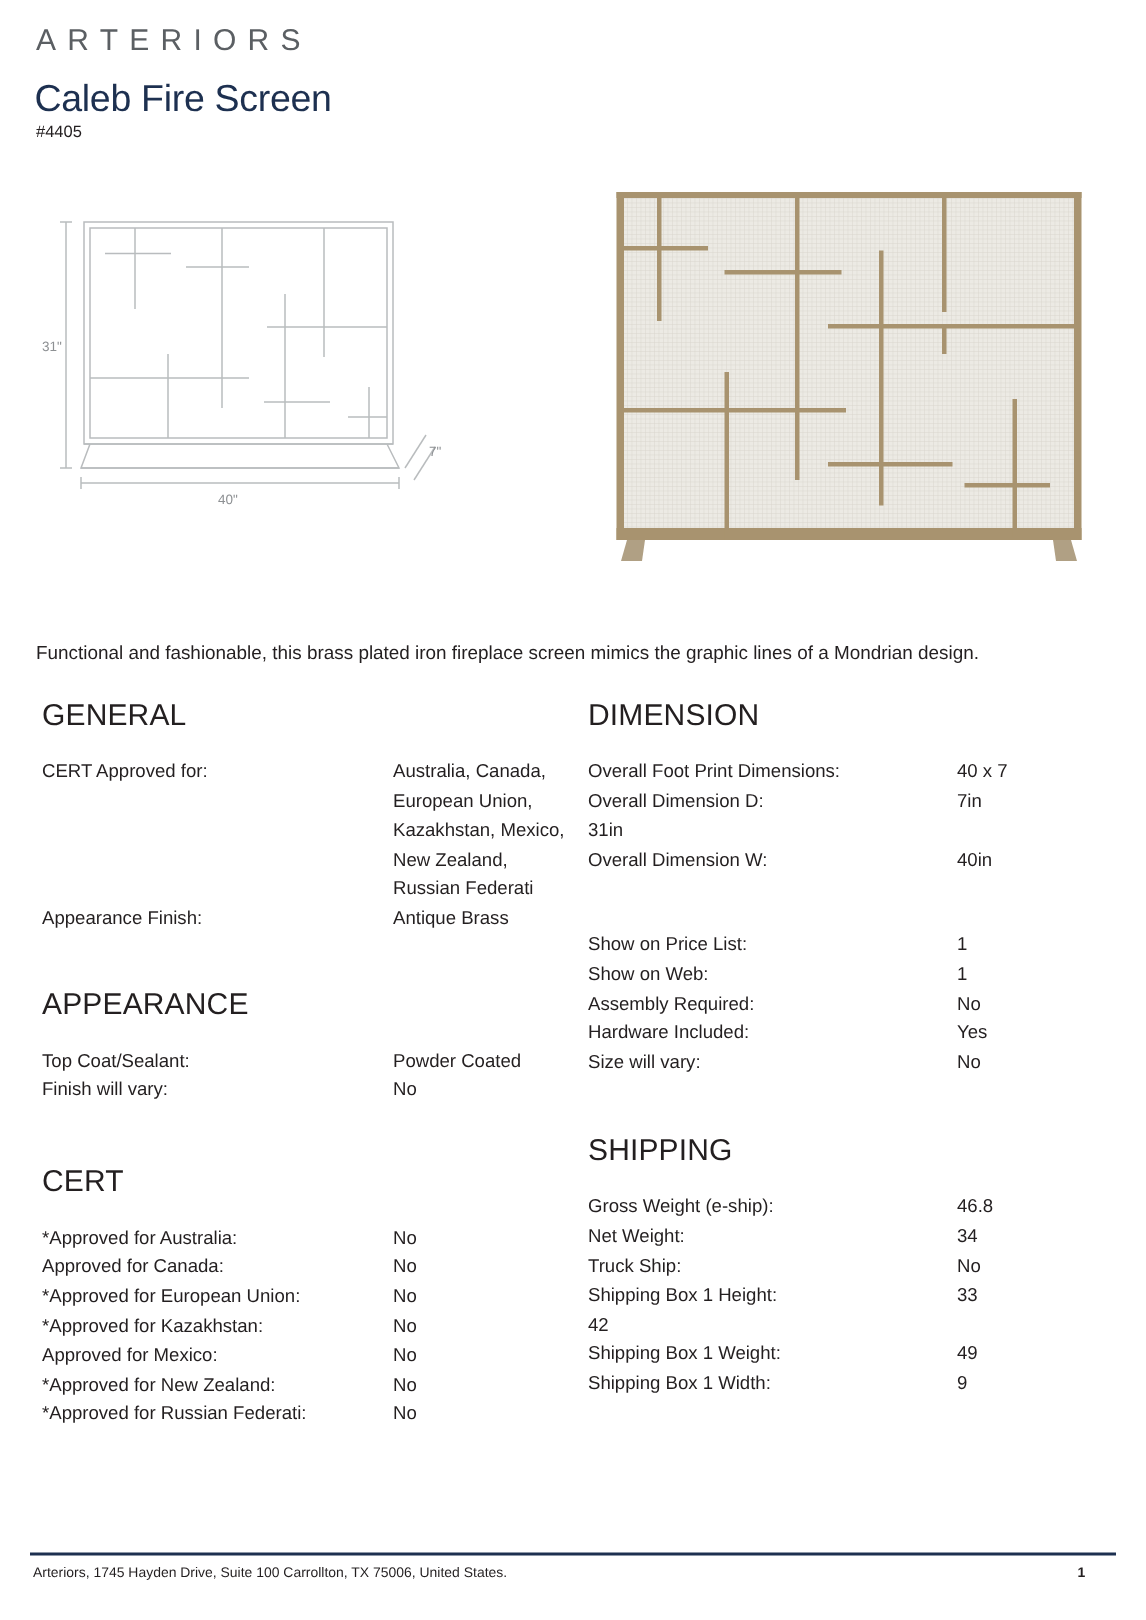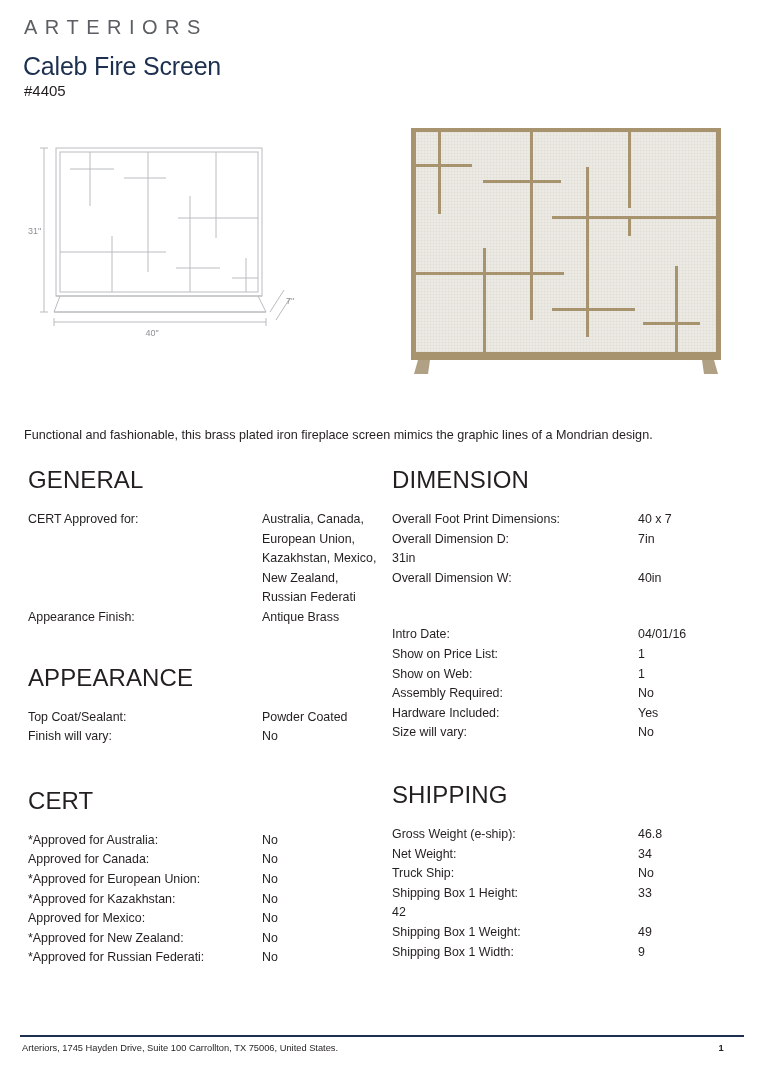--- a/index.html
+++ b/index.html
@@ -39,21 +39,21 @@
     top: 52px;
     font-size: 25px;
     color: #1d3050;
     font-weight: 400;
     letter-spacing: -0.2px;
   }
   .product-sku {
     position: absolute;
     left: 24px;
     top: 82px;
-    font-size: 15px;
+    font-size: 11px;
     color: #231f20;
     font-weight: 400;
   }
 
   
   .line-drawing {
     position: absolute;
     left: 14px;
     top: 126px;
   }
@@ -82,21 +82,21 @@
     width: 352px;
   }
   .col-right {
     position: absolute;
     left: 392px;
     top: 466px;
     width: 356px;
   }
   .section { margin: 0 0 10px 0; }
   .section-heading {
-    font-size: 24px;
+    font-size: 20px;
     font-weight: 400;
     color: #231f20;
     margin: 0 0 16px 0;
     letter-spacing: 0.1px;
   }
   .spec-row {
     display: flex;
     align-items: flex-start;
     font-size: 12.4px;
     line-height: 19.6px;
@@ -338,24 +338,20 @@
       <div class="spec-row">
         <div class="spec-label">Overall Dimension W:</div>
         <div class="spec-value">40in</div>
       </div>
     </div>
 
     <div class="gap-info"></div>
 
     <div class="section">
       <div class="spec-row">
-        <div class="spec-label">Intro Date:</div>
-        <div class="spec-value">04/01/16</div>
-      </div>
-      <div class="spec-row">
         <div class="spec-label">Show on Price List:</div>
         <div class="spec-value">1</div>
       </div>
       <div class="spec-row">
         <div class="spec-label">Show on Web:</div>
         <div class="spec-value">1</div>
       </div>
       <div class="spec-row">
         <div class="spec-label">Assembly Required:</div>
         <div class="spec-value">No</div>

